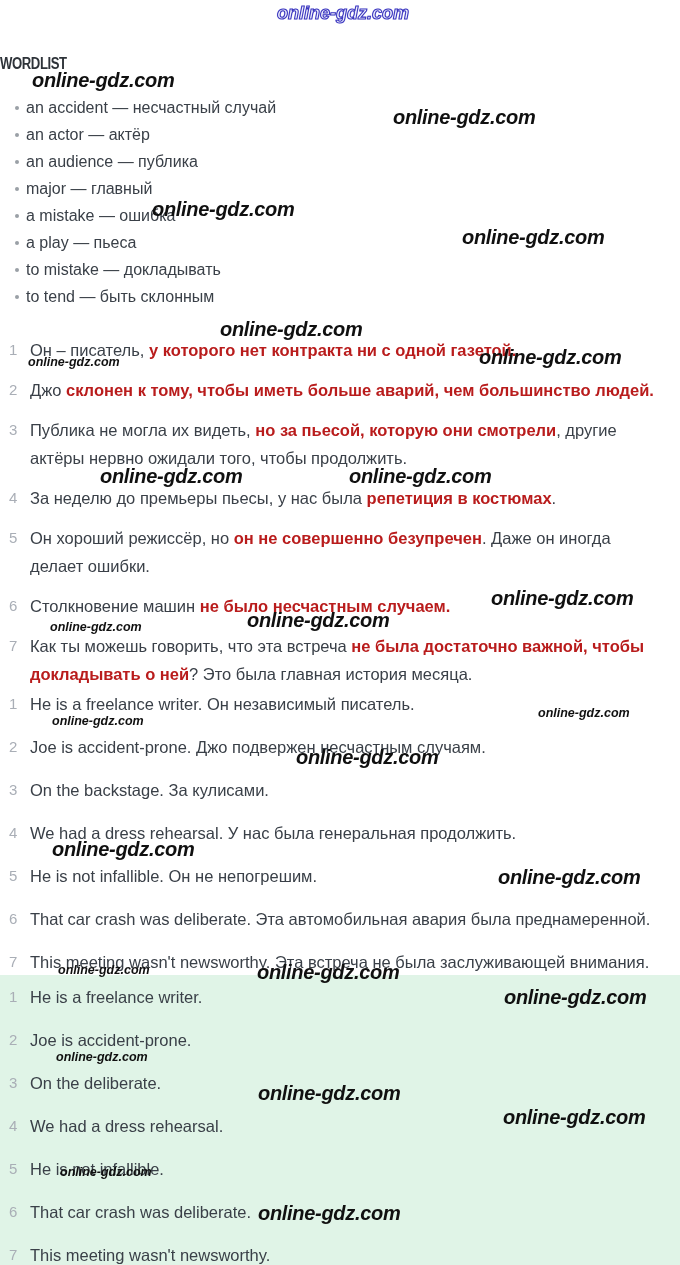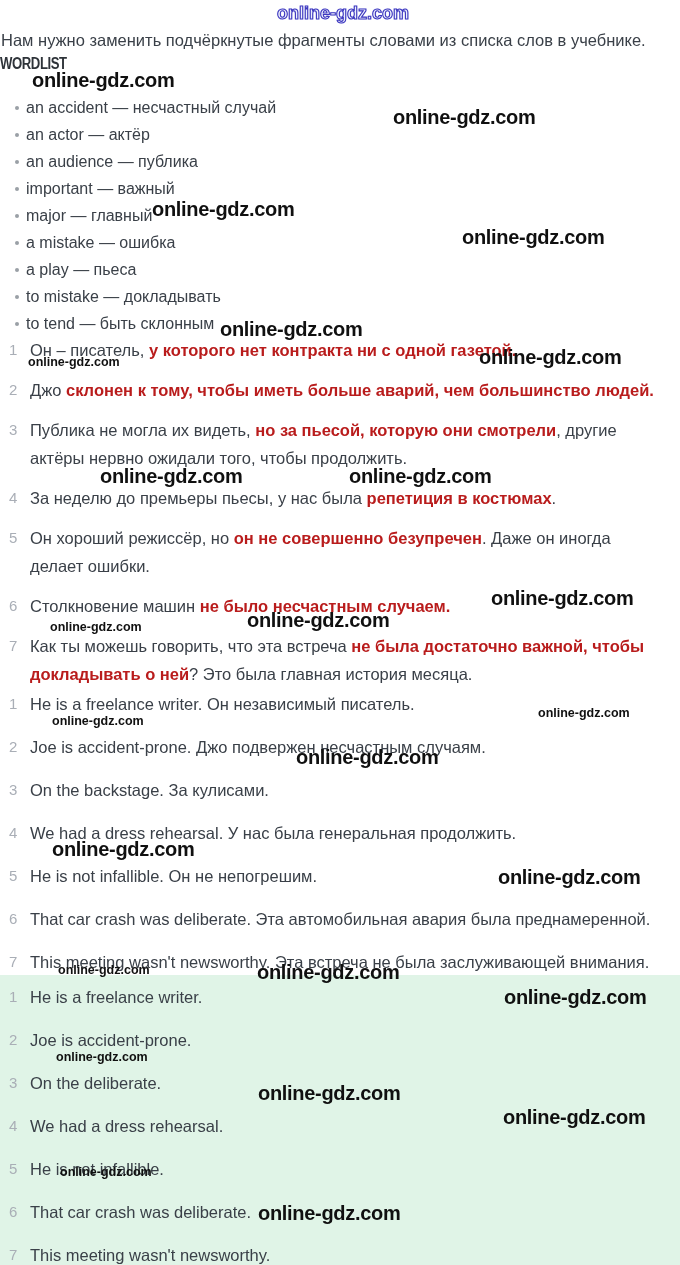--- a/index.html
+++ b/index.html
@@ -76,41 +76,40 @@
     position: absolute;
     top: 975px; left: 0; right: 0; bottom: 0;
     padding-top: 8px;
   }
   .answers .task-row { margin-bottom: 15px; }
   .wm {
     position: absolute;
     white-space: nowrap;
     color: #101010;
     pointer-events: none;
+    font-style: italic;
   }
   .wm-bold   { font-size: 20px; font-weight: 700; letter-spacing: -0.3px; }
   .wm-small  { font-size: 12.5px; font-weight: 600; }
   .wm-outline{
     font-size: 18px; font-weight: 700;
     color: #eef0fb;
     -webkit-text-stroke: 1.1px #3d38c0;
     text-shadow: 0 0 1px #4a45c9;
   }
 </style>
 </head>
 <body>
 
 <div class="page">
-  <div class="intro">Нам нужно заменить подчёркнутые фрагменты словами из списка слов в учебнике.</div>
   <div class="wordlist-title">WORDLIST</div>
   <ul class="wordlist" id="wordlist">
       <li><span class="bullet"></span><span class="wl-text">an accident — несчастный случай</span></li>
       <li><span class="bullet"></span><span class="wl-text">an actor — актёр</span></li>
       <li><span class="bullet"></span><span class="wl-text">an audience — публика</span></li>
-      <li><span class="bullet"></span><span class="wl-text">important — важный</span></li>
       <li><span class="bullet"></span><span class="wl-text">major — главный</span></li>
       <li><span class="bullet"></span><span class="wl-text">a mistake — ошибка</span></li>
       <li><span class="bullet"></span><span class="wl-text">a play — пьеса</span></li>
       <li><span class="bullet"></span><span class="wl-text">to mistake — докладывать</span></li>
       <li><span class="bullet"></span><span class="wl-text">to tend — быть склонным</span></li>
     </ul>
   <ol class="tasks tasks-ru" id="tasks-ru">
       <li class="task-row">
         <span class="num">1</span>
         <span class="txt"><span>Он – писатель, </span><b>у которого нет контракта ни с одной газетой.</b></span>

